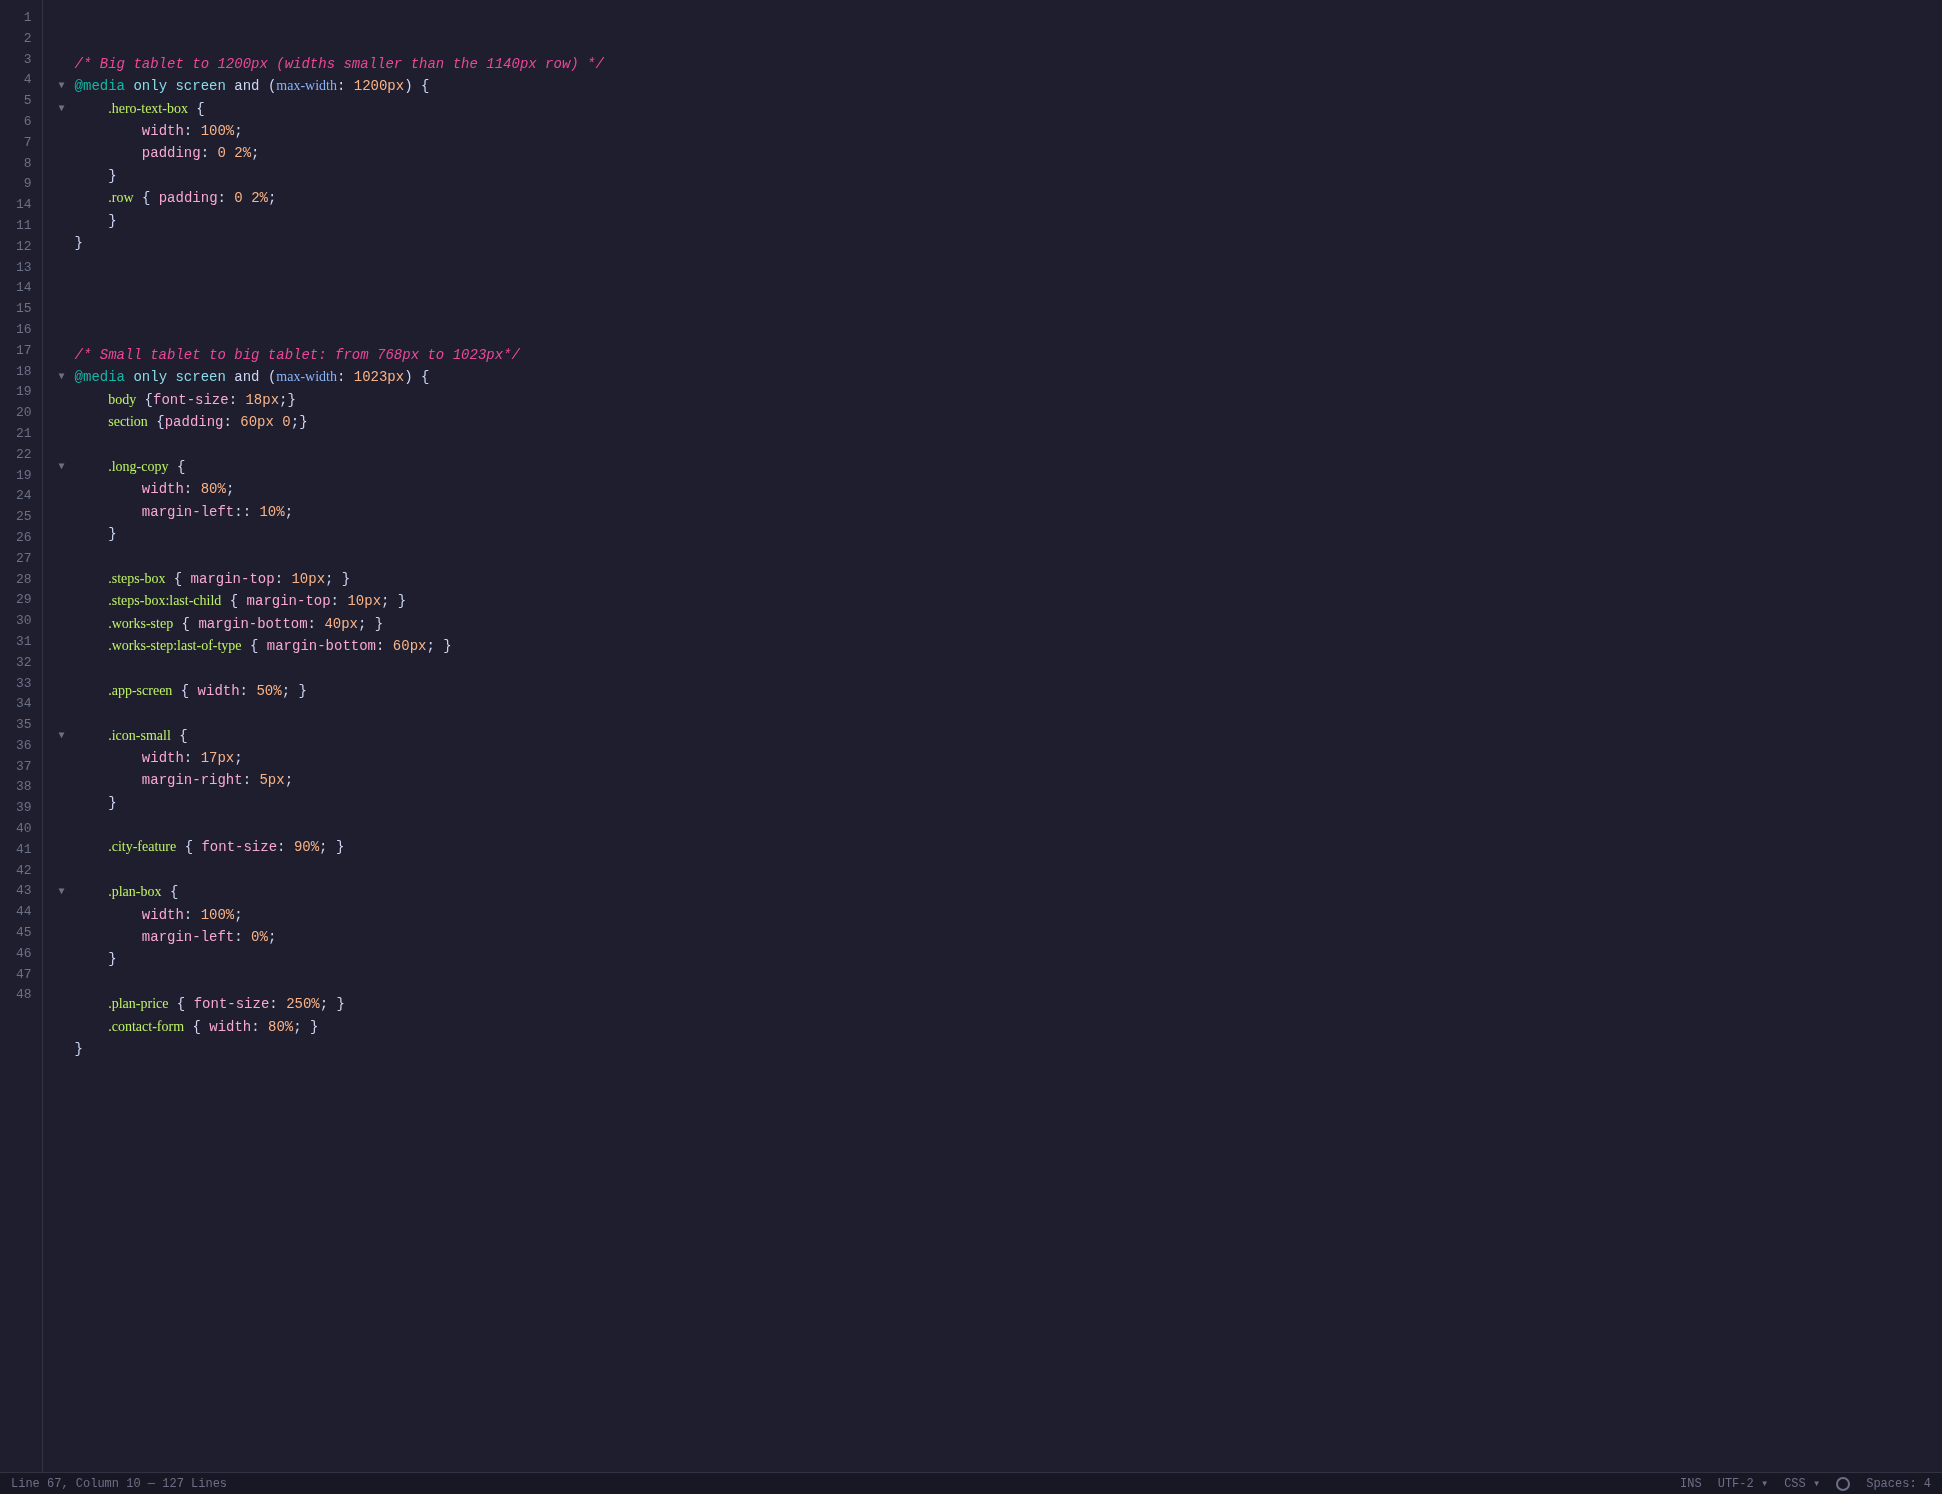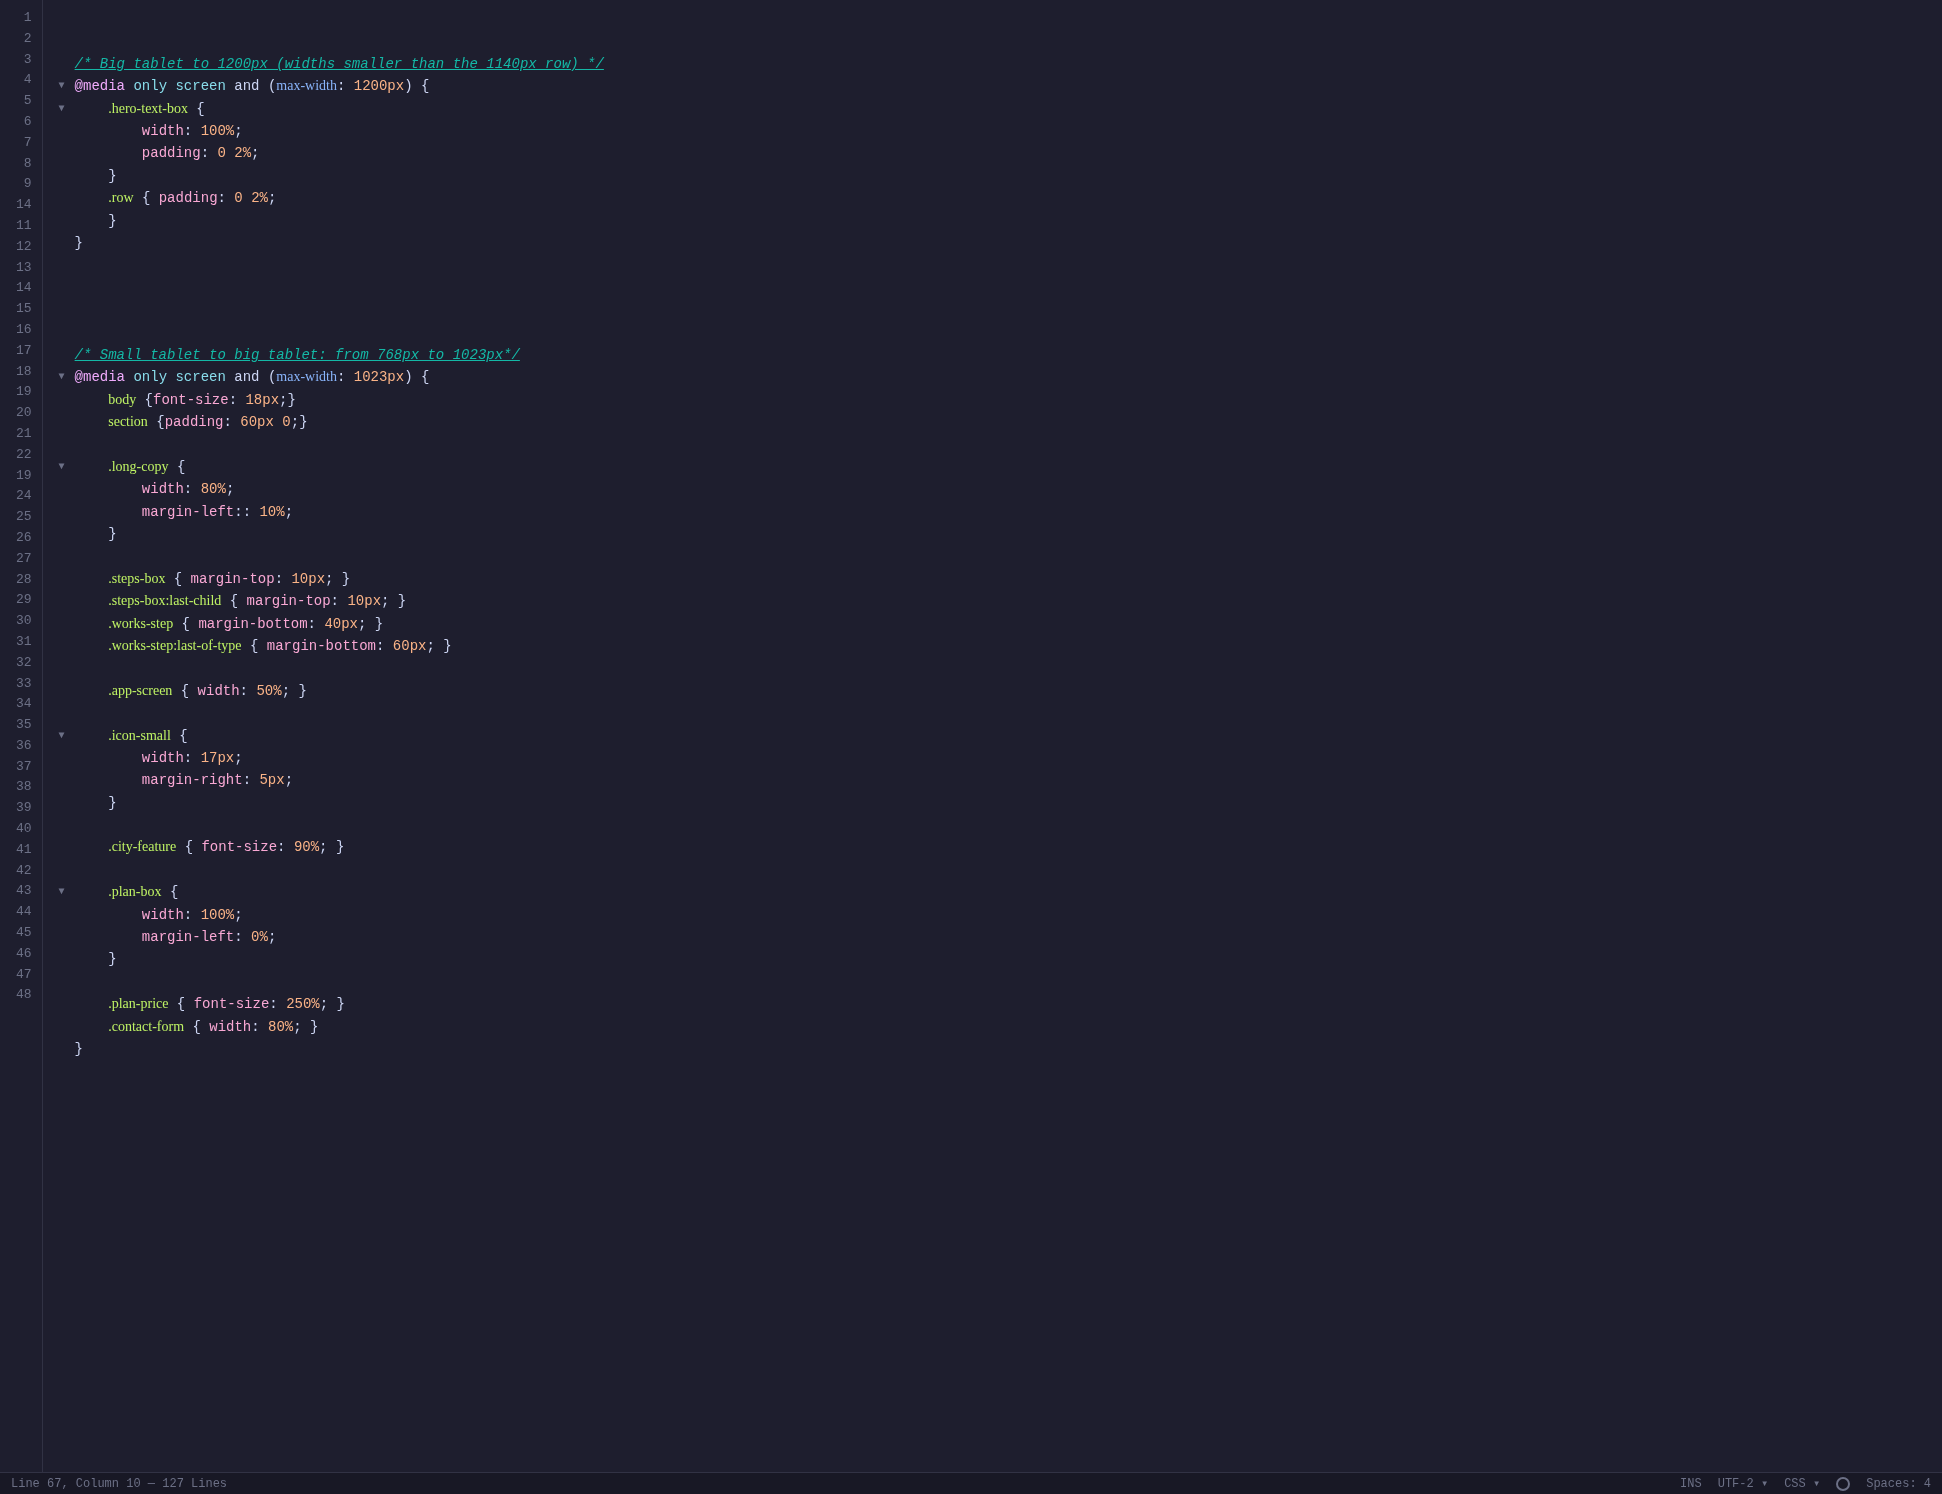--- a/index.html
+++ b/index.html
@@ -71,22 +71,22 @@
     .fold-arrow.open::before {
       content: '▼';
     }
 
     .fold-spacer {
       display: inline-block;
       width: 16px;
     }
 
     
-    .c-comment { color: #14b8a6; font-style: italic; text-decoration: underline; }
-    .c-at { color: #f0abfc; } 
+    .c-comment { color: #ec4899; font-style: italic; }
+    .c-at { color: #14b8a6; } 
     .c-keyword { color: #89dceb; }
     .c-prop-name { color: #89b4fa; font-family: Liberation Serif, serif; } 
     .c-selector { color: #bef264; font-family: Liberation Serif, serif; } 
     .c-property { color: #f9a8d4; }
     .c-pvalue { color: #fab387; }
     .c-plain { color: #cdd6f4; }
 
     .status-bar {
       background-color: #181825;
       border-top: 1px solid #313244;

